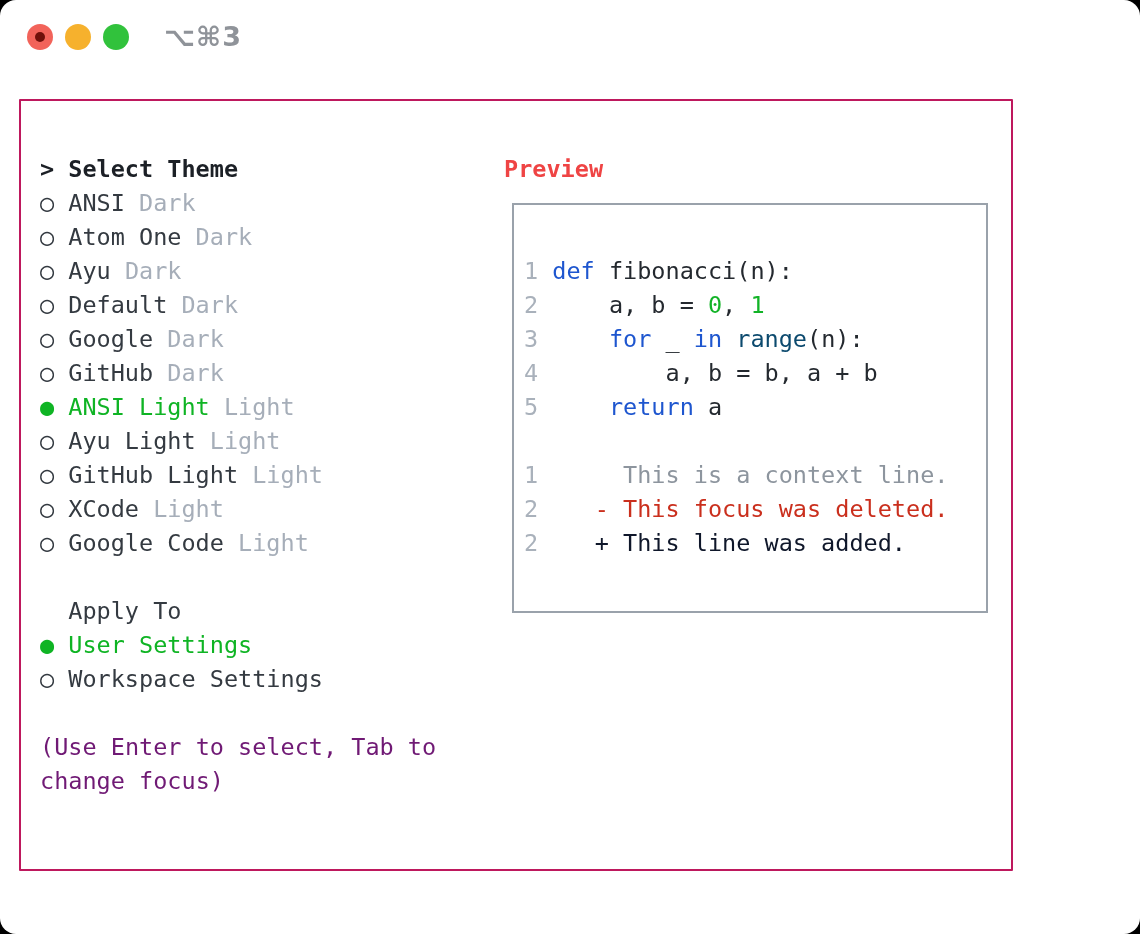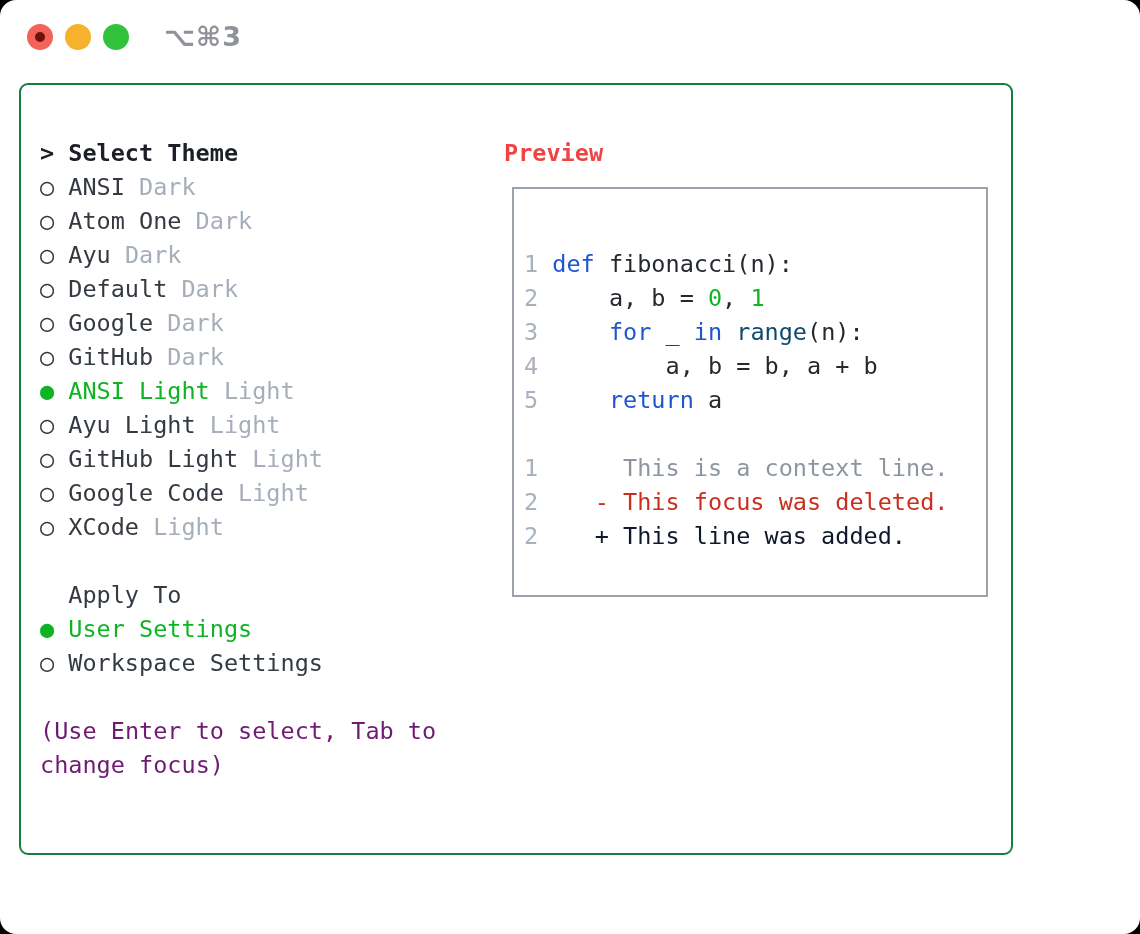--- a/index.html
+++ b/index.html
@@ -23,40 +23,40 @@
   }
   .light.yellow{left:65px;background:#f6b12d;}
   .light.green{left:103px;background:#31c23c;}
   .shortcut{
     position:absolute;left:164px;top:21px;
     font-family:"DejaVu Sans","Liberation Sans",sans-serif;
     font-size:27px;font-weight:700;color:#8f9399;letter-spacing:1px;
   }
   
   .panel{
-    position:absolute;left:19px;top:83px;width:990px;height:768px;
-    border:2px solid #15803d;border-radius:9px;background:#fff;
+    position:absolute;left:19px;top:99px;width:990px;height:768px;
+    border:2px solid #be185d;border-radius:1px;background:#fff;
   }
   .row{height:34px;line-height:34px;font-size:23.5px;white-space:pre;}
   
   .left-col{position:absolute;left:19px;top:51px;color:#343a41;}
   .hdr{font-weight:700;color:#1c2026;}
   .cursor{display:inline-block;width:2ch;font-weight:700;color:#1c2026;}
   .radio{display:inline-block;width:2ch;color:#343a41;}
   .tag{color:#a6aeb9;}
   .sel{color:#0fb424;}
   .indent2{display:inline-block;width:2ch;}
   .help{color:#701a75;}
   
   .preview-hdr{position:absolute;left:483px;top:51px;font-weight:700;color:#ef4444;}
   .preview-box{
     position:absolute;left:491px;top:102px;width:472px;height:406px;
     border:2px solid #9aa2ab;background:#fff;
   }
-  .code{position:absolute;left:10px;top:49px;margin-top:9px;}
+  .code{position:absolute;left:10px;top:49px;}
   .tk-num{color:#a9b1bb;}
   .tk-kw{color:#1e56cf;}
   .tk-fn{color:#0c4a6e;}
   .tk-lit{color:#12b327;}
   .tk-pl{color:#24292f;}
   .tk-ctx{color:#8d959e;}
   .tk-del{color:#ca2f1d;}
   .tk-add{color:#0f172a;}
 </style>
 </head>
@@ -78,22 +78,22 @@
       <div id="theme-list">
           <div class="row"><span class="radio">○</span><span class="">ANSI</span><span class="tag"> Dark</span></div>
           <div class="row"><span class="radio">○</span><span class="">Atom One</span><span class="tag"> Dark</span></div>
           <div class="row"><span class="radio">○</span><span class="">Ayu</span><span class="tag"> Dark</span></div>
           <div class="row"><span class="radio">○</span><span class="">Default</span><span class="tag"> Dark</span></div>
           <div class="row"><span class="radio">○</span><span class="">Google</span><span class="tag"> Dark</span></div>
           <div class="row"><span class="radio">○</span><span class="">GitHub</span><span class="tag"> Dark</span></div>
           <div class="row"><span class="radio sel">●</span><span class="sel">ANSI Light</span><span class="tag"> Light</span></div>
           <div class="row"><span class="radio">○</span><span class="">Ayu Light</span><span class="tag"> Light</span></div>
           <div class="row"><span class="radio">○</span><span class="">GitHub Light</span><span class="tag"> Light</span></div>
+          <div class="row"><span class="radio">○</span><span class="">XCode</span><span class="tag"> Light</span></div>
           <div class="row"><span class="radio">○</span><span class="">Google Code</span><span class="tag"> Light</span></div>
-          <div class="row"><span class="radio">○</span><span class="">XCode</span><span class="tag"> Light</span></div>
         </div>
       <div class="row"></div>
       <div class="row"><span class="indent2"></span><span>Apply To</span></div>
       <div id="apply-list">
           <div class="row"><span class="radio sel">●</span><span class="sel">User Settings</span></div>
           <div class="row"><span class="radio">○</span><span class="">Workspace Settings</span></div>
         </div>
       <div class="row"></div>
       <div class="row help">(Use Enter to select, Tab to</div>
       <div class="row help">change focus)</div>

